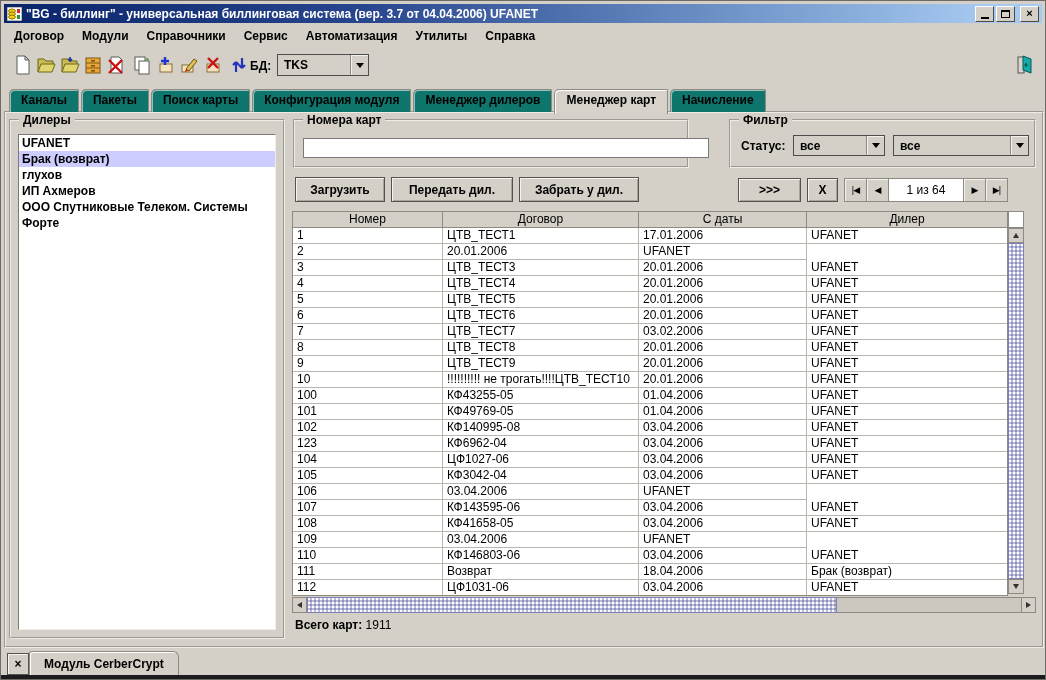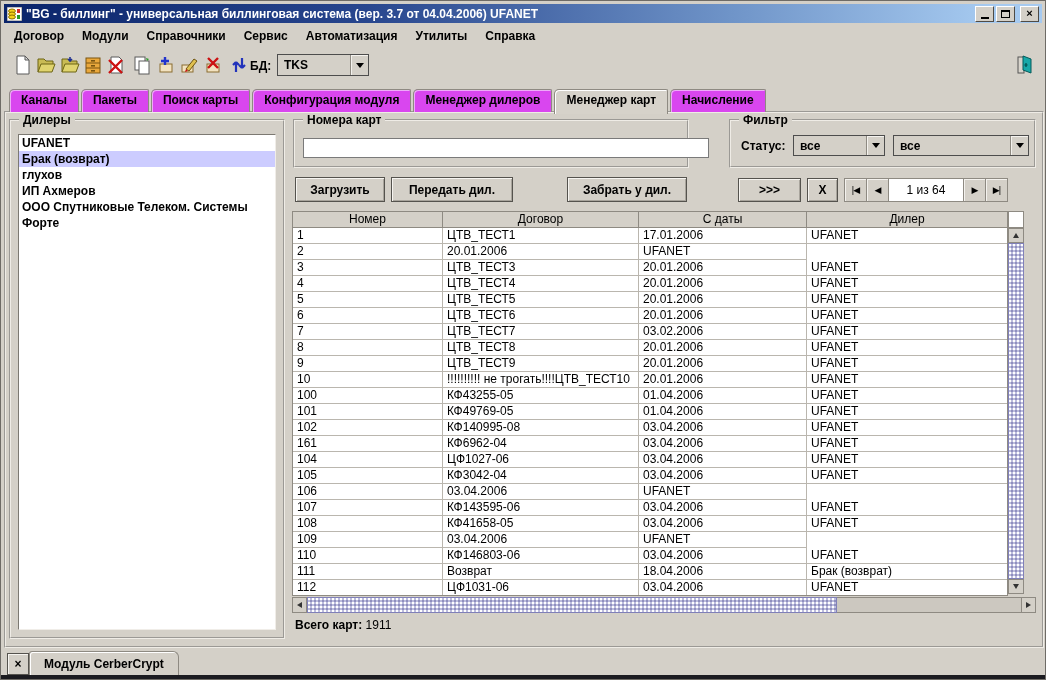--- a/index.html
+++ b/index.html
@@ -28,21 +28,21 @@
   .tbtn{position:absolute;top:4px;width:24px;height:24px;display:flex;align-items:center;justify-content:center;}
   .db-label{position:absolute;left:249px;top:10px;font-weight:bold;}
   .combo{background:#d4d0c8;border:1px solid #4d4d4d;box-sizing:border-box;display:flex;align-items:center;font-weight:bold;}
   .combo .val{flex:1;padding-left:6px;white-space:nowrap;overflow:hidden;}
   .combo .arr{width:17px;align-self:stretch;display:flex;align-items:center;justify-content:center;border-left:1px solid #8e8a82;box-shadow:inset 1px 1px 0 #f4f2ee;}
   .tri-down{width:0;height:0;border-left:4px solid transparent;border-right:4px solid transparent;border-top:5px solid #000;}
   .db-combo{position:absolute;left:276px;top:5px;width:92px;height:22px;}
 
   
   .tabbar{position:absolute;left:8px;top:88px;height:23px;display:flex;gap:2px;z-index:3;}
-  .tab{padding:0 11px;line-height:21px;font-weight:bold;background:#d946ef;border:1px solid #8e8a82;border-bottom:none;
+  .tab{padding:0 11px;line-height:21px;font-weight:bold;background:#0f766e;border:1px solid #8e8a82;border-bottom:none;
     border-radius:5px 2px 0 0;box-shadow:inset 1px 1px 0 rgba(255,255,255,.55);box-sizing:border-box;height:23px;}
   .tab.active{background:#d6d2ca;height:25px;box-shadow:inset 1px 1px 0 #fff;position:relative;}
 
   
   .content-frame{position:absolute;left:3px;top:110px;width:1040px;height:537px;border:2px groove #efece6;box-sizing:border-box;background:#d4d0c8;}
 
   
   .group{position:absolute;border:2px groove #efece6;box-sizing:border-box;}
   .group-label{position:absolute;top:-8px;left:8px;background:#d4d0c8;padding:0 4px;font-weight:bold;line-height:14px;}
 
@@ -59,21 +59,21 @@
   .g-filter{left:728px;top:118px;width:307px;height:49px;}
   .status-label{position:absolute;left:10px;top:18px;font-weight:bold;}
   .combo-status{position:absolute;left:62px;top:14px;width:92px;height:21px;}
   .combo-type{position:absolute;left:162px;top:14px;width:136px;height:21px;}
 
   
   .btn{position:absolute;background:#d4d0c8;border:1px solid #55534e;box-shadow:inset 1px 1px 0 #f6f4f0,inset -1px -1px 0 #a8a49c;
     font-weight:bold;font-size:12px;display:flex;align-items:center;justify-content:center;box-sizing:border-box;font-family:inherit;}
   .btn-load{left:294px;top:176px;width:90px;height:25px;}
   .btn-transfer{left:390px;top:176px;width:122px;height:25px;}
-  .btn-take{left:518px;top:176px;width:120px;height:25px;margin-left:48px;}
+  .btn-take{left:518px;top:176px;width:120px;height:25px;}
   .btn-expand{left:737px;top:177px;width:63px;height:24px;}
   .btn-clear{left:806px;top:177px;width:31px;height:24px;}
 
   .pagination{position:absolute;left:843px;top:177px;height:24px;display:flex;border:1px solid #8e8a82;box-sizing:border-box;background:#d4d0c8;}
   .pg-btn{width:21px;display:flex;align-items:center;justify-content:center;font-size:9px;border-right:1px solid #8e8a82;
     box-shadow:inset 1px 1px 0 #f4f2ee;letter-spacing:-1px;}
   .pg-label{width:74px;background:#fff;border-right:1px solid #8e8a82;display:flex;align-items:center;justify-content:center;font-size:12px;}
   .pg-btn:last-child{border-right:none;}
 
   
@@ -415,21 +415,21 @@
       </div>
 
       <div class="trow">
         <span class="td">102</span>
         <span class="td">КФ140995-08</span>
         <span class="td">03.04.2006</span>
         <span class="td">UFANET</span>
       </div>
 
       <div class="trow">
-        <span class="td">161</span>
+        <span class="td">123</span>
         <span class="td">КФ6962-04</span>
         <span class="td">03.04.2006</span>
         <span class="td">UFANET</span>
       </div>
 
       <div class="trow">
         <span class="td">104</span>
         <span class="td">ЦФ1027-06</span>
         <span class="td">03.04.2006</span>
         <span class="td">UFANET</span>

